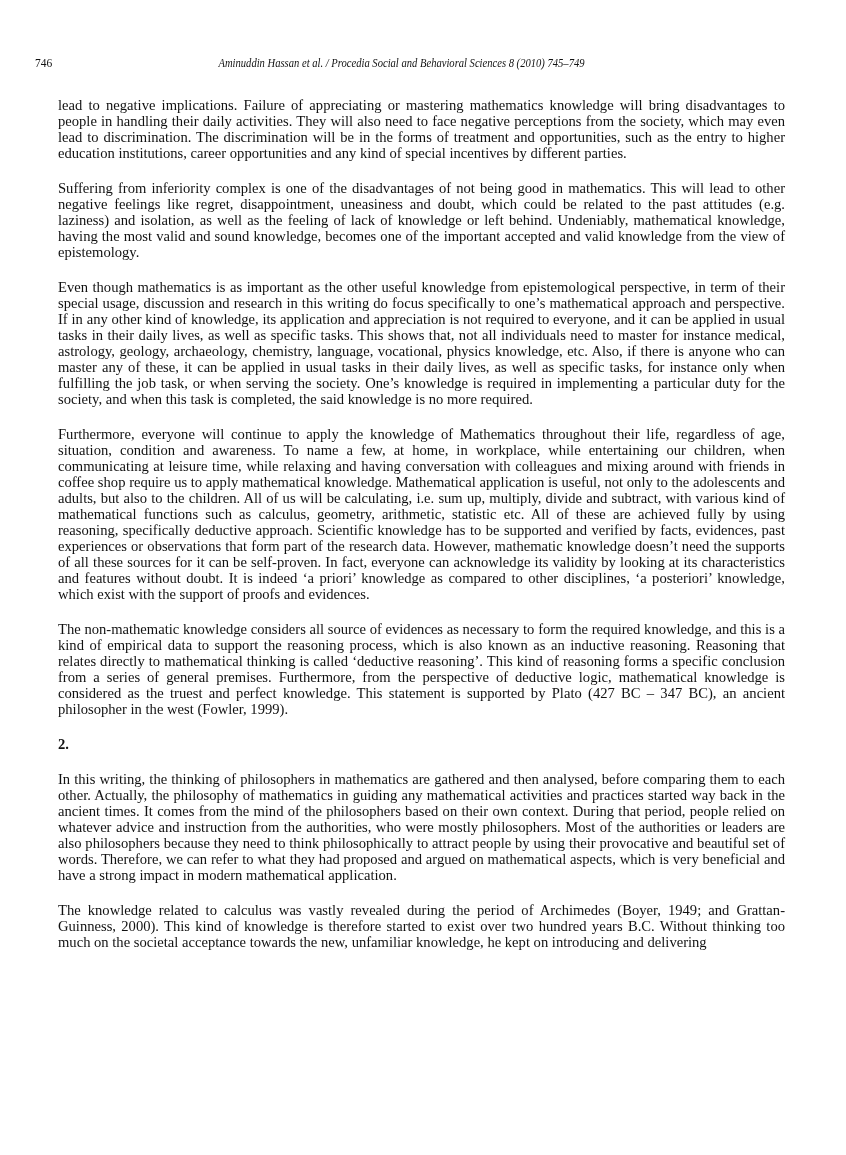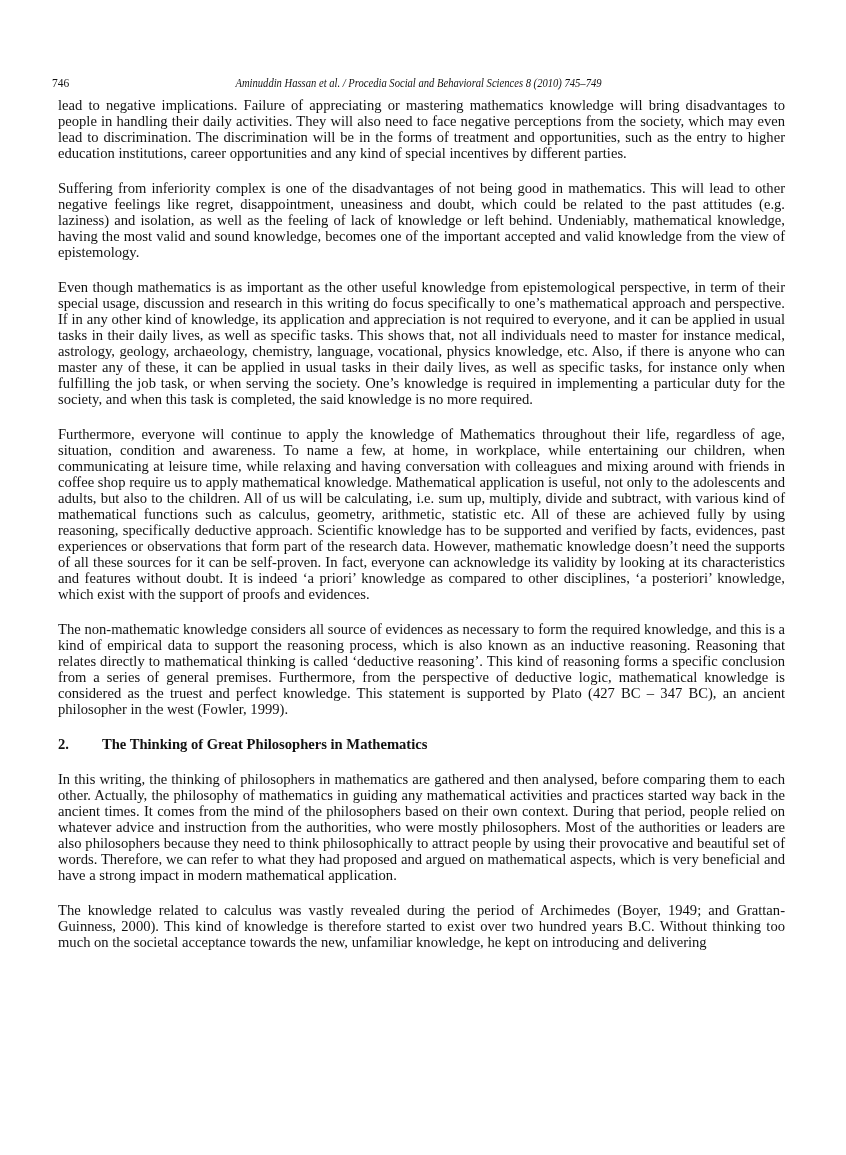--- a/index.html
+++ b/index.html
@@ -1,20 +1,20 @@
 <!DOCTYPE html>
 <html><head>
 <meta charset="utf-8">
 <style>
   html, body { margin: 0; padding: 0; background: #ffffff; }
   body { width: 846px; height: 1155px; position: relative; overflow: hidden; }
   .page { position: absolute; left: 0; top: 0; width: 846px; height: 1155px; }
   .running-head {
-    position: absolute; top: 57px; left: 52px; width: 733px; height: 18px;
-    font-family: "Liberation Serif", serif; font-style: italic; font-size: 11.5px; color: #111; margin-top: 20px;
+    position: absolute; top: 57px; left: 35px; width: 733px; height: 18px;
+    font-family: "Liberation Serif", serif; font-style: italic; font-size: 11.5px; color: #111;
   }
   .page-number { position: absolute; left: 0; top: 0; font-style: normal; }
   .journal-ref { position: absolute; left: 0; right: 0; top: 0; text-align: center; transform: scaleX(0.92); }
   .body-col {
     position: absolute; top: 97px; left: 58px; width: 727px;
     font-family: "Liberation Serif", serif; font-size: 14.6px; line-height: 16px; color: #111;
   }
   .para { margin: 0 0 19px 0; text-align: justify; }
   .section-heading {
     margin: 0 0 19px 0; font-weight: bold; display: flex;
@@ -32,19 +32,18 @@
 
   <div class="body-col">
     <p class="para">lead to negative implications. Failure of appreciating or mastering mathematics knowledge will bring disadvantages to people in handling their daily activities. They will also need to face negative perceptions from the society, which may even lead to discrimination. The discrimination will be in the forms of treatment and opportunities, such as the entry to higher education institutions, career opportunities and any kind of special incentives by different parties.</p>
     <p class="para">Suffering from inferiority complex is one of the disadvantages of not being good in mathematics. This will lead to other negative feelings like regret, disappointment, uneasiness and doubt, which could be related to the past attitudes (e.g. laziness) and isolation, as well as the feeling of lack of knowledge or left behind. Undeniably, mathematical knowledge, having the most valid and sound knowledge, becomes one of the important accepted and valid knowledge from the view of epistemology.</p>
     <p class="para">Even though mathematics is as important as the other useful knowledge from epistemological perspective, in term of their special usage, discussion and research in this writing do focus specifically to one’s mathematical approach and perspective. If in any other kind of knowledge, its application and appreciation is not required to everyone, and it can be applied in usual tasks in their daily lives, as well as specific tasks. This shows that, not all individuals need to master for instance medical, astrology, geology, archaeology, chemistry, language, vocational, physics knowledge, etc. Also, if there is anyone who can master any of these, it can be applied in usual tasks in their daily lives, as well as specific tasks, for instance only when fulfilling the job task, or when serving the society. One’s knowledge is required in implementing a particular duty for the society, and when this task is completed, the said knowledge is no more required.</p>
     <p class="para">Furthermore, everyone will continue to apply the knowledge of Mathematics throughout their life, regardless of age, situation, condition and awareness. To name a few, at home, in workplace, while entertaining our children, when communicating at leisure time, while relaxing and having conversation with colleagues and mixing around with friends in coffee shop require us to apply mathematical knowledge. Mathematical application is useful, not only to the adolescents and adults, but also to the children.  All of us will be calculating, i.e. sum up, multiply, divide and subtract, with various kind of mathematical functions such as calculus, geometry, arithmetic, statistic etc. All of these are achieved fully by using reasoning, specifically deductive approach. Scientific knowledge has to be supported and verified by facts, evidences, past experiences or observations that form part of the research data. However, mathematic knowledge doesn’t need the supports of all these sources for it can be self-proven. In fact, everyone can acknowledge its validity by looking at its characteristics and features without doubt. It is indeed ‘a priori’ knowledge as compared to other disciplines, ‘a posteriori’ knowledge, which exist with the support of proofs and evidences.</p>
     <p class="para">The non-mathematic knowledge considers all source of evidences as necessary to form the required knowledge, and this is a kind of empirical data to support the reasoning process, which is also known as an inductive reasoning. Reasoning that relates directly to mathematical thinking is called ‘deductive reasoning’. This kind of reasoning forms a specific conclusion from a series of general premises. Furthermore, from the perspective of deductive logic, mathematical knowledge is considered as the truest and perfect knowledge. This statement is supported by Plato (427 BC – 347 BC), an ancient philosopher in the west (Fowler, 1999).</p>
 
     <div class="section-heading">
       <span class="section-number">2.</span>
-      <span>The Thinking of Great Philosophers in Mathematics</span>
     </div>
 
     <p class="para">In this writing, the thinking of philosophers in mathematics are gathered and then analysed, before comparing them to each other. Actually, the philosophy of mathematics in guiding any mathematical activities and practices started way back in the ancient times. It comes from the mind of the philosophers based on their own context. During that period, people relied on whatever advice and instruction from the authorities, who were mostly philosophers. Most of the authorities or leaders are also philosophers because they need to think philosophically to attract people by using their provocative and beautiful set of words. Therefore, we can refer to what they had proposed and argued on mathematical aspects, which is very beneficial and have a strong impact in modern mathematical application.</p>
     <p class="para">The knowledge related to calculus was vastly revealed during the period of Archimedes (Boyer, 1949; and Grattan-Guinness, 2000). This kind of knowledge is therefore started to exist over two hundred years B.C. Without thinking too much on the societal acceptance towards the new, unfamiliar knowledge, he kept on introducing and delivering</p>
   </div>
 </div>
 
 </body></html>

